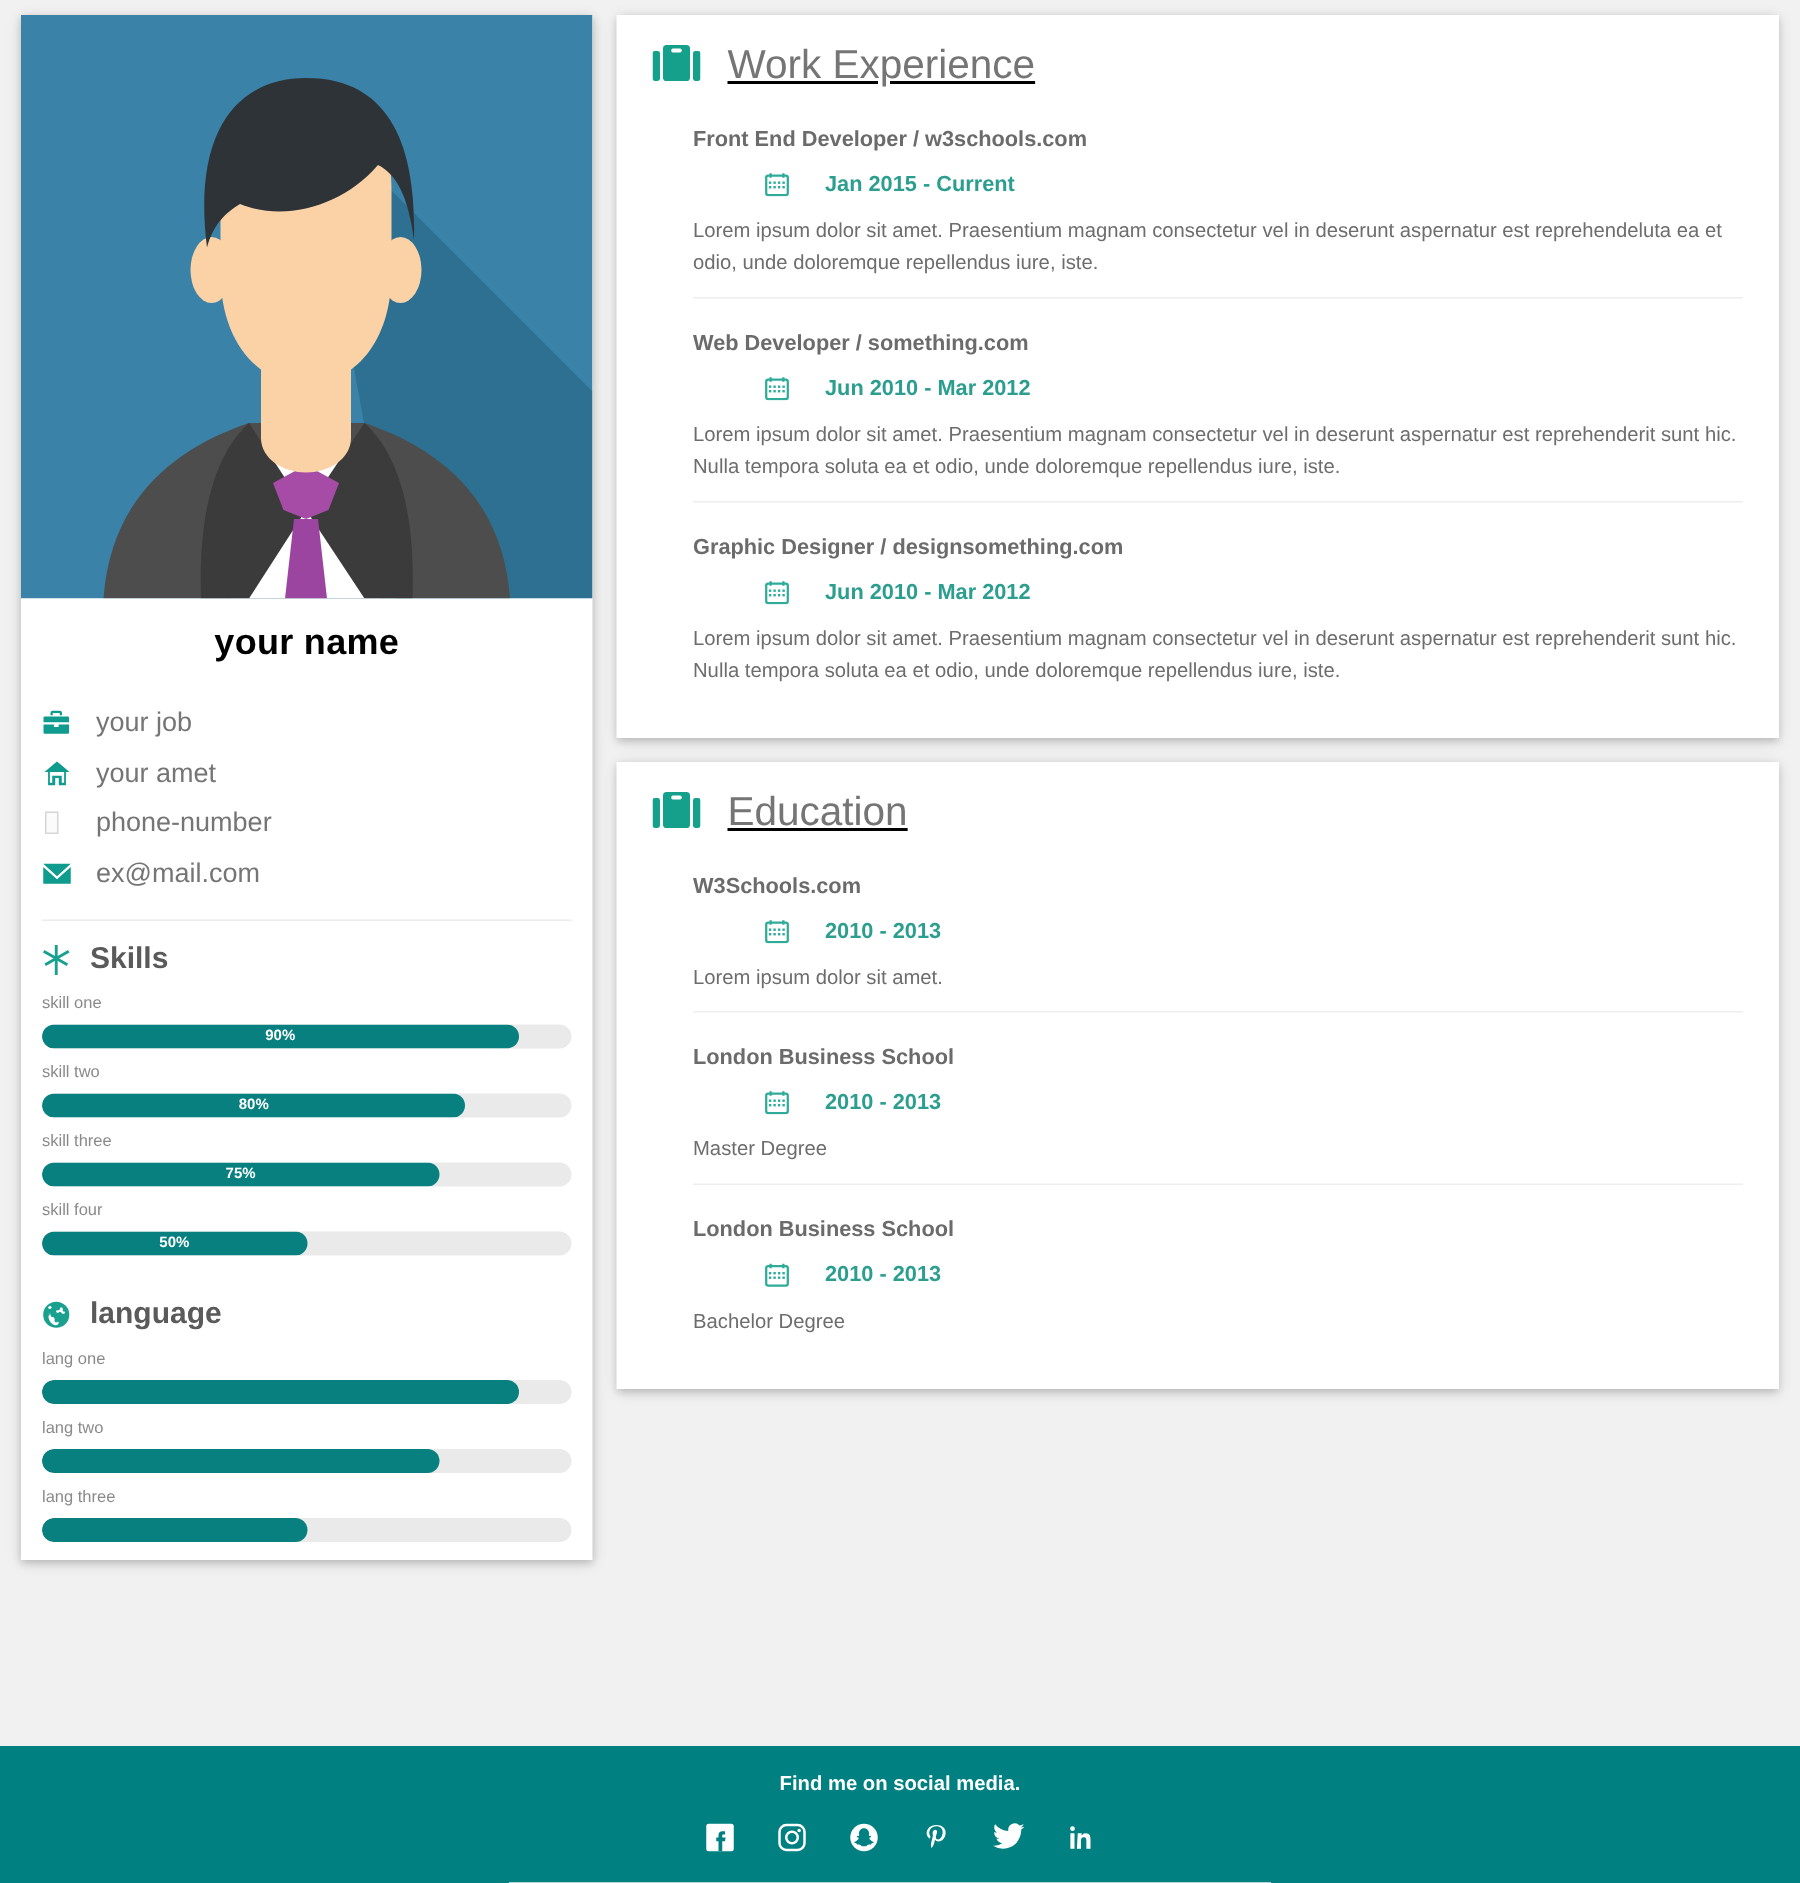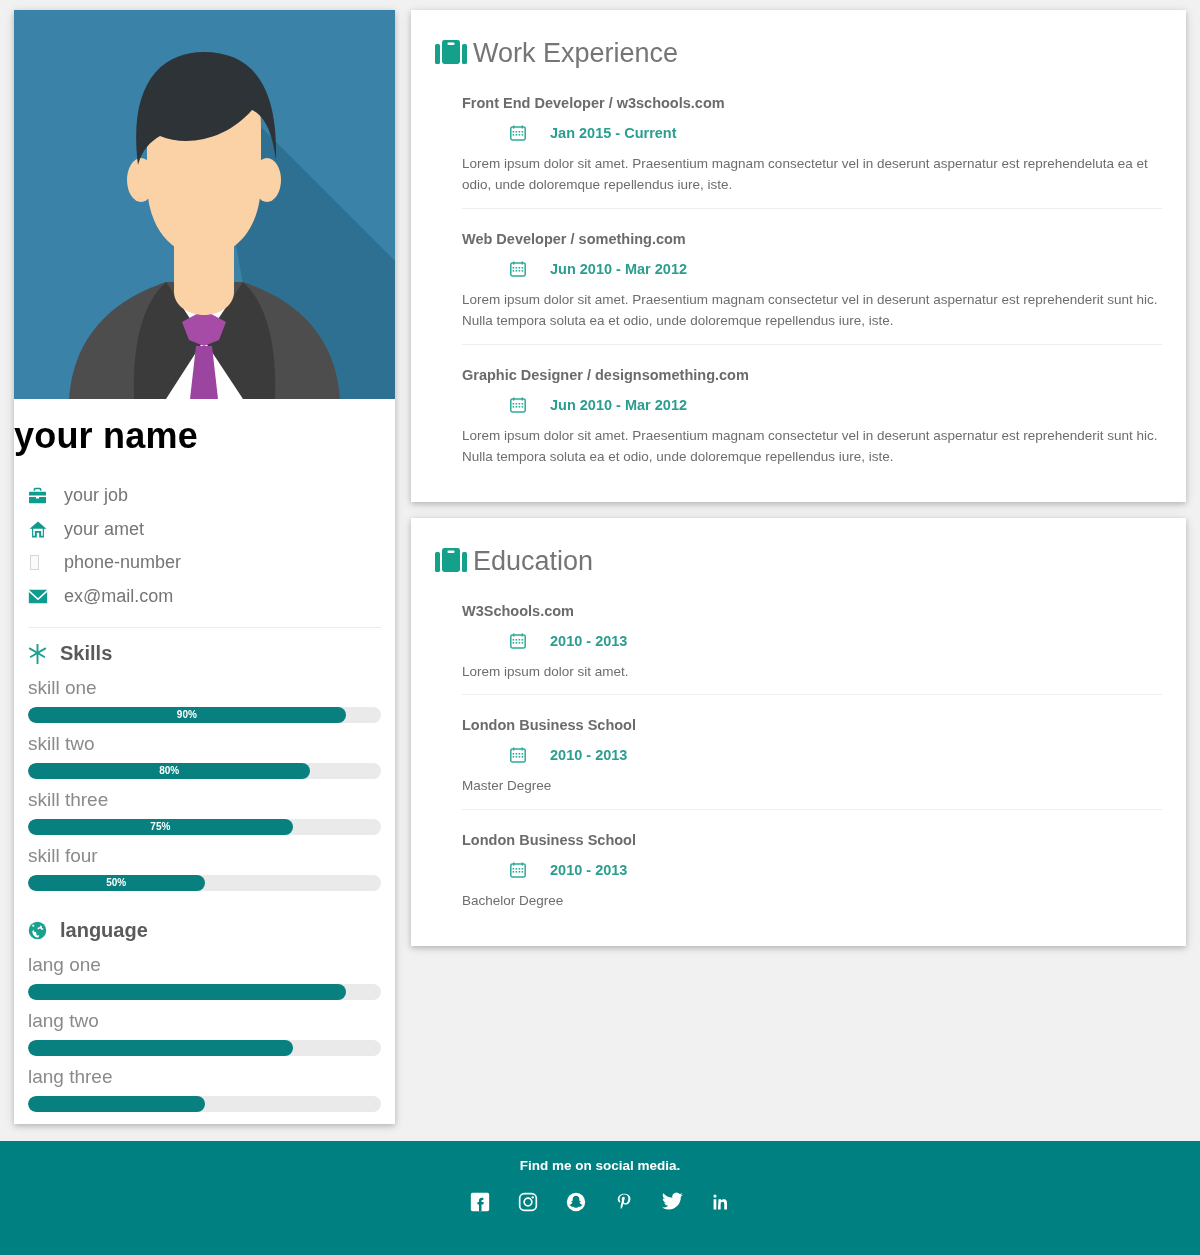--- a/index.html
+++ b/index.html
@@ -26,21 +26,22 @@
     background: #ffffff;
     box-shadow: 0 2px 5px 0 rgba(0,0,0,0.16), 0 2px 10px 0 rgba(0,0,0,0.12);
   }
   .left-card { padding-bottom: 12px; }
 
   
   .avatar-wrap { width: 100%; height: 389px; overflow: hidden; position: relative; }
   .avatar-wrap svg { display: block; width: 100%; height: 100%; }
 
   .name {
-    font-size: 36px;
+    text-align: center;
+    font-size: 24px;
     font-weight: bold;
     color: #000;
     margin: 16px 0 22px 0;
     letter-spacing: 0.2px;
   }
 
   .contact-list { padding: 0 14px; }
   .contact-row {
     display: flex;
     align-items: center;
@@ -71,21 +72,21 @@
     display: flex;
     align-items: center;
     gap: 13px;
     padding: 14px 14px 0 14px;
     margin-bottom: 12px;
   }
   .sec-head .ico { color: #1aa08f; display: flex; align-items: center; }
   .sec-head .ttl { font-size: 20px; font-weight: bold; color: #5a5a5a; }
 
   .bar-block { padding: 0 14px; }
-  .bar-label { font-size: 19px; color: #8a8a8a; margin: 10px 0 8px 0; }
+  .bar-label { font-size: 11px; color: #8a8a8a; margin: 10px 0 8px 0; }
   .bar-track {
     position: relative;
     height: 16px;
     background: #eaeaea;
     border-radius: 8px;
     overflow: hidden;
   }
   .bar-fill {
     position: absolute;
     left: 0; top: 0; bottom: 0;
@@ -101,37 +102,37 @@
     font-weight: bold;
     line-height: 1;
   }
 
   
   .right-col { flex: 1 1 auto; display: flex; flex-direction: column; gap: 16px; }
 
   .panel { background: #fff; padding: 14px 24px 22px 24px;
            box-shadow: 0 2px 5px 0 rgba(0,0,0,0.16), 0 2px 10px 0 rgba(0,0,0,0.12); }
 
-  .panel-head { display: flex; align-items: center; gap: 6px; margin: 14px 0 26px 0; }
+  .panel-head { display: flex; align-items: center; gap: 18px; margin: 4px 0 26px 0; text-decoration: underline; }
   .panel-head .bico { color: #15a08c; display: flex; align-items: center; }
   .panel-head h2 { margin: 0; font-size: 27px; font-weight: normal; color: #757575; }
 
   .entry { padding-bottom: 12px; margin-left: 27px; }
   .entry + .entry { border-top: 1px solid #eeeeee; padding-top: 22px; }
   .entry-title { font-size: 14.5px; font-weight: bold; color: #6b6b6b; margin: 0 0 14px 0; }
   .entry-date { display: flex; align-items: flex-end; gap: 24px; margin-bottom: 13px; padding-left: 48px; }
   .entry-date .cal { color: #2eab99; display: flex; align-items: center; }
   .entry-date .dtxt { font-size: 14.5px; font-weight: bold; color: #2b9e8f; }
   .entry-body { font-size: 13.5px; color: #6d6d6d; line-height: 1.55; margin: 0; max-width: 716px; }
 
   
   .footer {
     position: absolute;
     left: 0; right: 0; bottom: 0;
-    height: 114px;
+    height: 91px;
     background: #008080;
     text-align: center;
     padding-top: 17px;
   }
   .footer-txt { color: #fff; font-size: 13.5px; font-weight: bold; margin-bottom: 16px; }
   .social { display: flex; justify-content: center; align-items: center; gap: 22px; }
   .social a { color: #fff; display: flex; align-items: center; justify-content: center;
               width: 26px; height: 26px; text-decoration: none; }
   .social svg { display: block; }
 </style>

